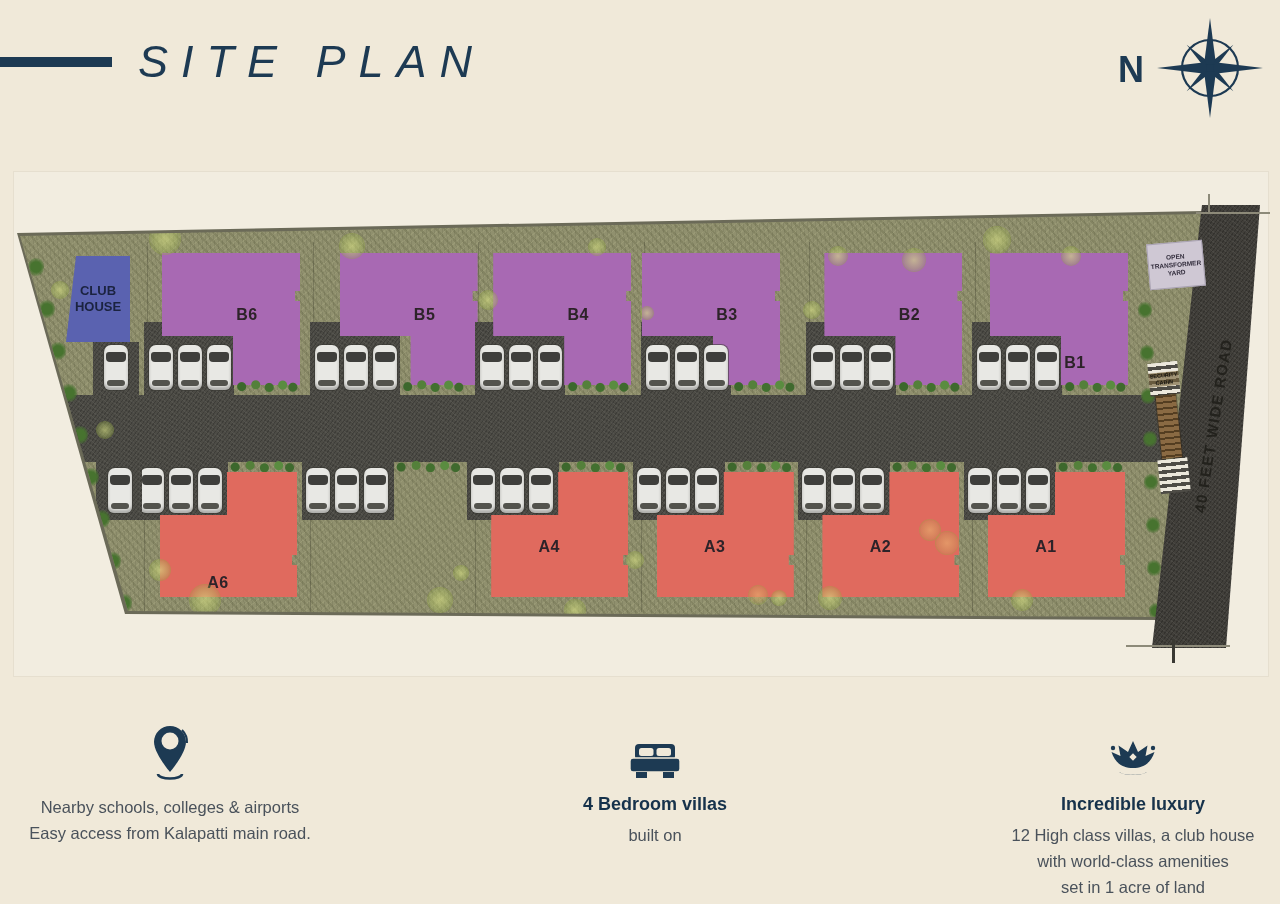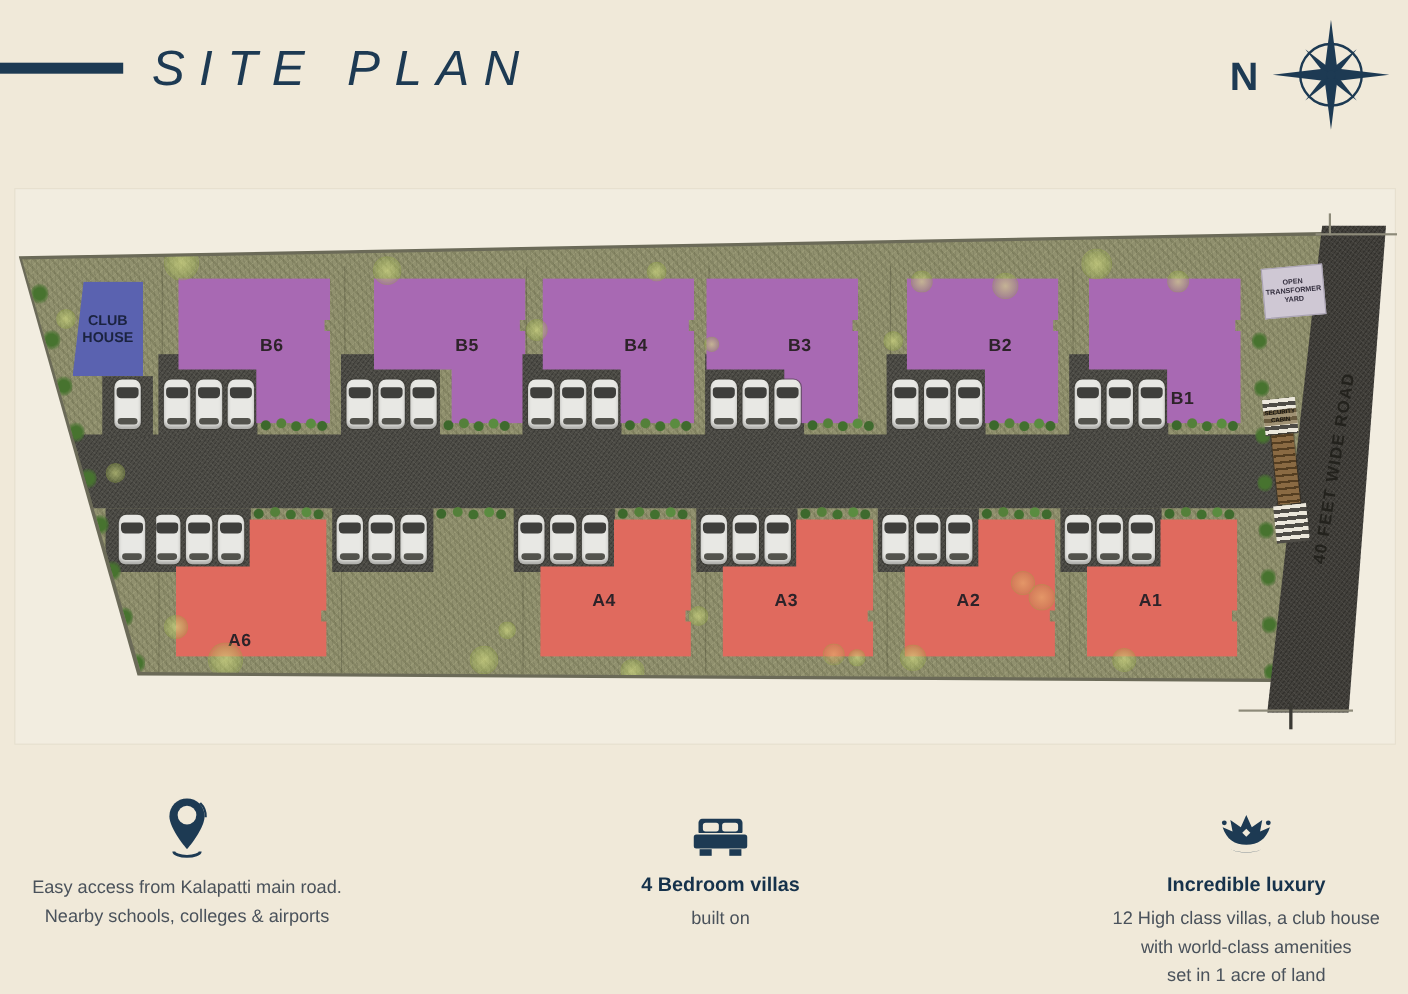--- a/index.html
+++ b/index.html
@@ -343,22 +343,22 @@
 
 <div class="feature" style="left:10px">
   <div class="f-icon">
     <svg width="44" height="56" viewBox="0 0 44 56">
       <path fill="#1d3a53" d="M22 2C13 2 6 9 6 18c0 11.5 16 30 16 30s16-18.5 16-30C38 9 31 2 22 2z"></path>
       <circle cx="22" cy="17" r="8.5" fill="#f0e9d9"></circle>
       <path d="M34 6 A 17 17 0 0 1 39 19" fill="none" stroke="#1d3a53" stroke-width="2"></path>
       <path d="M10 50 a12 4.5 0 1 0 24 0" fill="none" stroke="#1d3a53" stroke-width="2.6"></path>
     </svg>
   </div>
+  <div class="f-line">Nearby schools, colleges &amp; airports</div>
   <div class="f-line">Easy access from Kalapatti main road.</div>
-  <div class="f-line">Nearby schools, colleges &amp; airports</div>
 </div>
 
 <div class="feature" style="left:495px">
   <div class="f-icon">
     <svg width="54" height="36" viewBox="0 0 54 36">
       <rect x="7" y="0" width="40" height="16" rx="4" fill="#1d3a53"></rect>
       <rect x="11" y="4" width="14.5" height="8" rx="2.5" fill="#f0e9d9"></rect>
       <rect x="28.5" y="4" width="14.5" height="8" rx="2.5" fill="#f0e9d9"></rect>
       <rect x="2" y="14" width="50" height="14" rx="3" fill="#1d3a53" stroke="#f0e9d9" stroke-width="1.4"></rect>
       <rect x="8" y="28" width="11" height="6" fill="#1d3a53"></rect>

